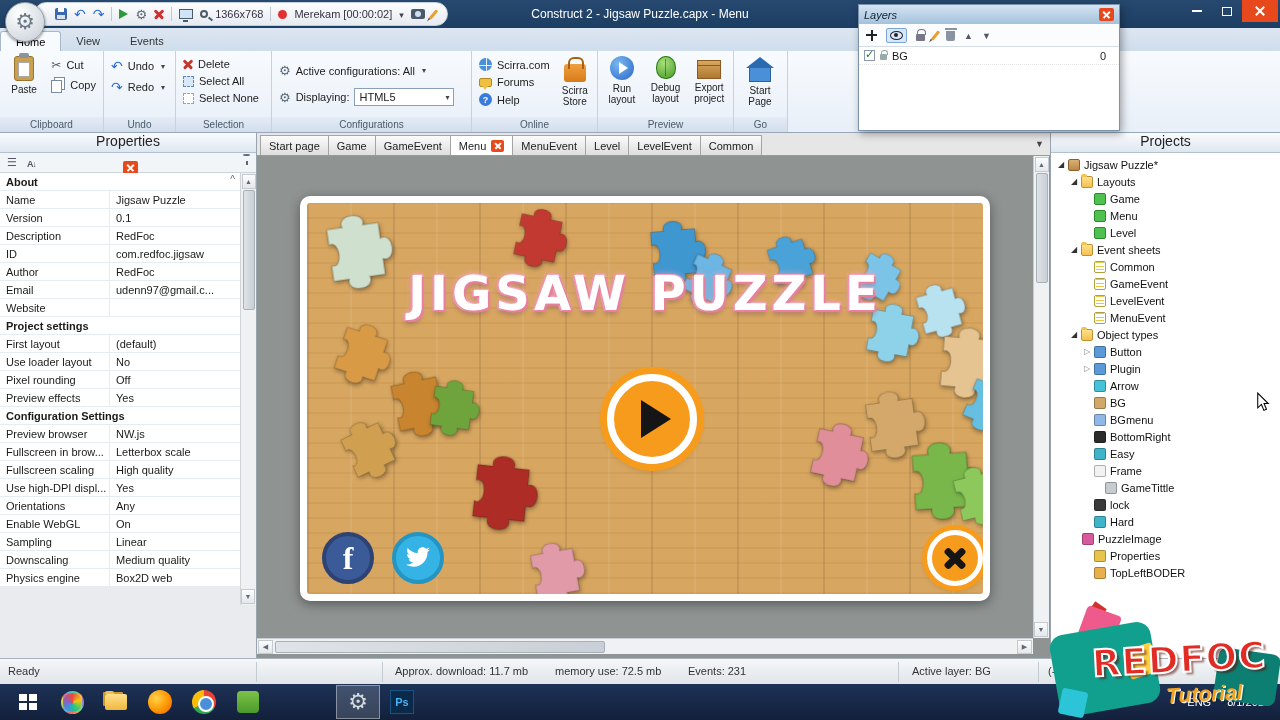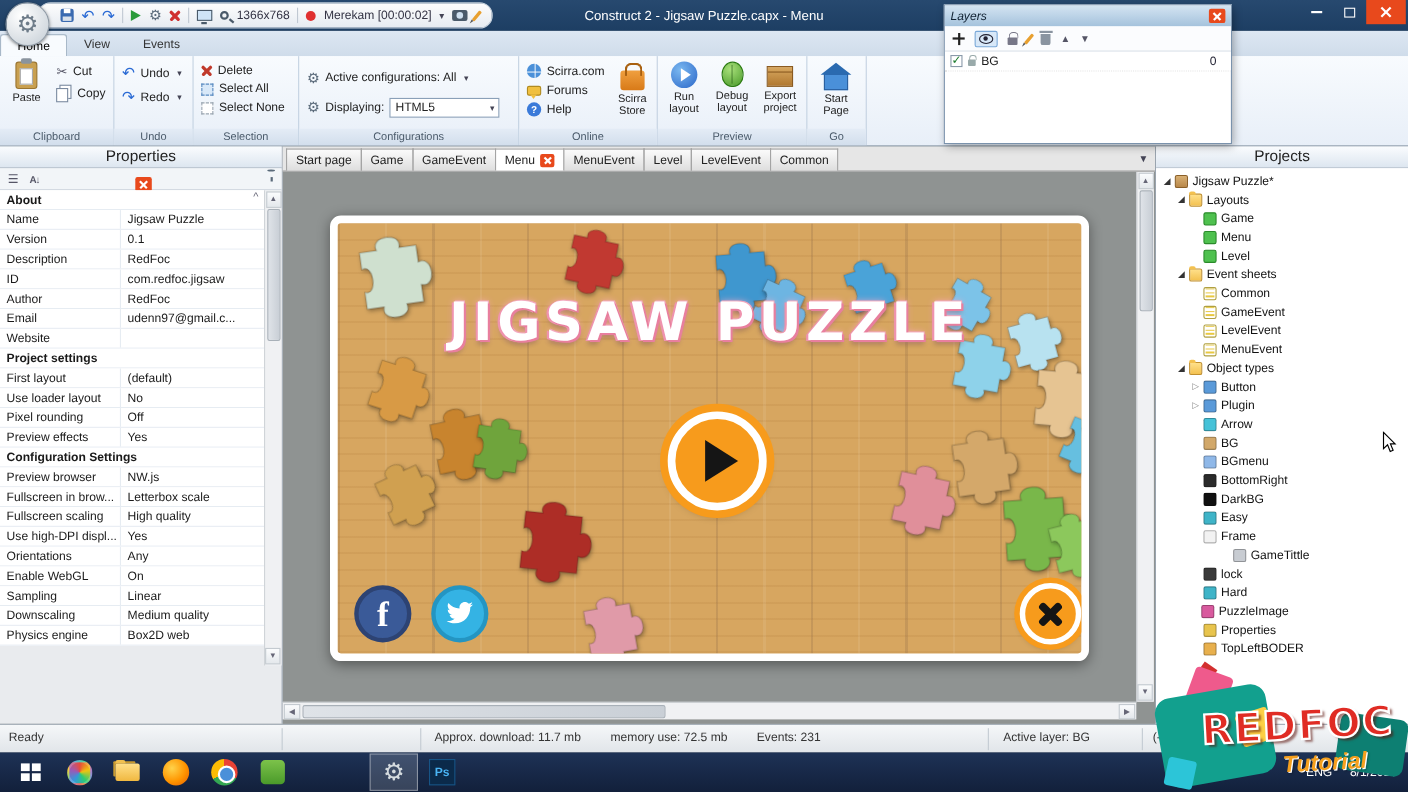--- a/index.html
+++ b/index.html
@@ -758,49 +758,44 @@
           <span class="ticon t-sprite" style="background: rgb(143, 184, 232);"></span>
           <span>BGmenu</span>
         </div>
         <div class="trow" style="padding-left: 30px;">
           <span class="texp none"></span>
           <span class="ticon t-sprite" style="background: rgb(43, 43, 43);"></span>
           <span>BottomRight</span>
         </div>
         <div class="trow" style="padding-left: 30px;">
           <span class="texp none"></span>
-          <span class="ticon t-sprite" style="background: rgb(16, 16, 16);"></span>
-          <span>DarkBG</span>
-        </div>
-        <div class="trow" style="padding-left: 30px;">
-          <span class="texp none"></span>
           <span class="ticon t-sprite" style="background: rgb(63, 180, 200);"></span>
           <span>Easy</span>
         </div>
         <div class="trow" style="padding-left: 30px;">
           <span class="texp none"></span>
           <span class="ticon t-sprite" style="background: rgb(242, 242, 242);"></span>
           <span>Frame</span>
         </div>
-        <div class="trow" style="padding-left: 41px; margin-left: 16px;">
+        <div class="trow" style="padding-left: 41px;">
           <span class="texp none"></span>
           <span class="ticon t-sprite" style="background: rgb(200, 204, 210);"></span>
           <span>GameTittle</span>
         </div>
         <div class="trow" style="padding-left: 30px;">
           <span class="texp none"></span>
           <span class="ticon t-sprite" style="background: rgb(58, 58, 58);"></span>
           <span>lock</span>
         </div>
         <div class="trow" style="padding-left: 30px;">
           <span class="texp none"></span>
           <span class="ticon t-sprite" style="background: rgb(63, 180, 200);"></span>
           <span>Hard</span>
         </div>
-        <div class="trow" style="padding-left: 28px;">
+        <div class="trow" style="padding-left: 18px;">
           <span class="texp none"></span>
           <span class="ticon t-sprite" style="background: rgb(216, 90, 158);"></span>
           <span>PuzzleImage</span>
         </div>
         <div class="trow" style="padding-left: 30px;">
           <span class="texp none"></span>
           <span class="ticon t-sprite" style="background: rgb(232, 196, 77);"></span>
           <span>Properties</span>
         </div>
         <div class="trow" style="padding-left: 30px;">

